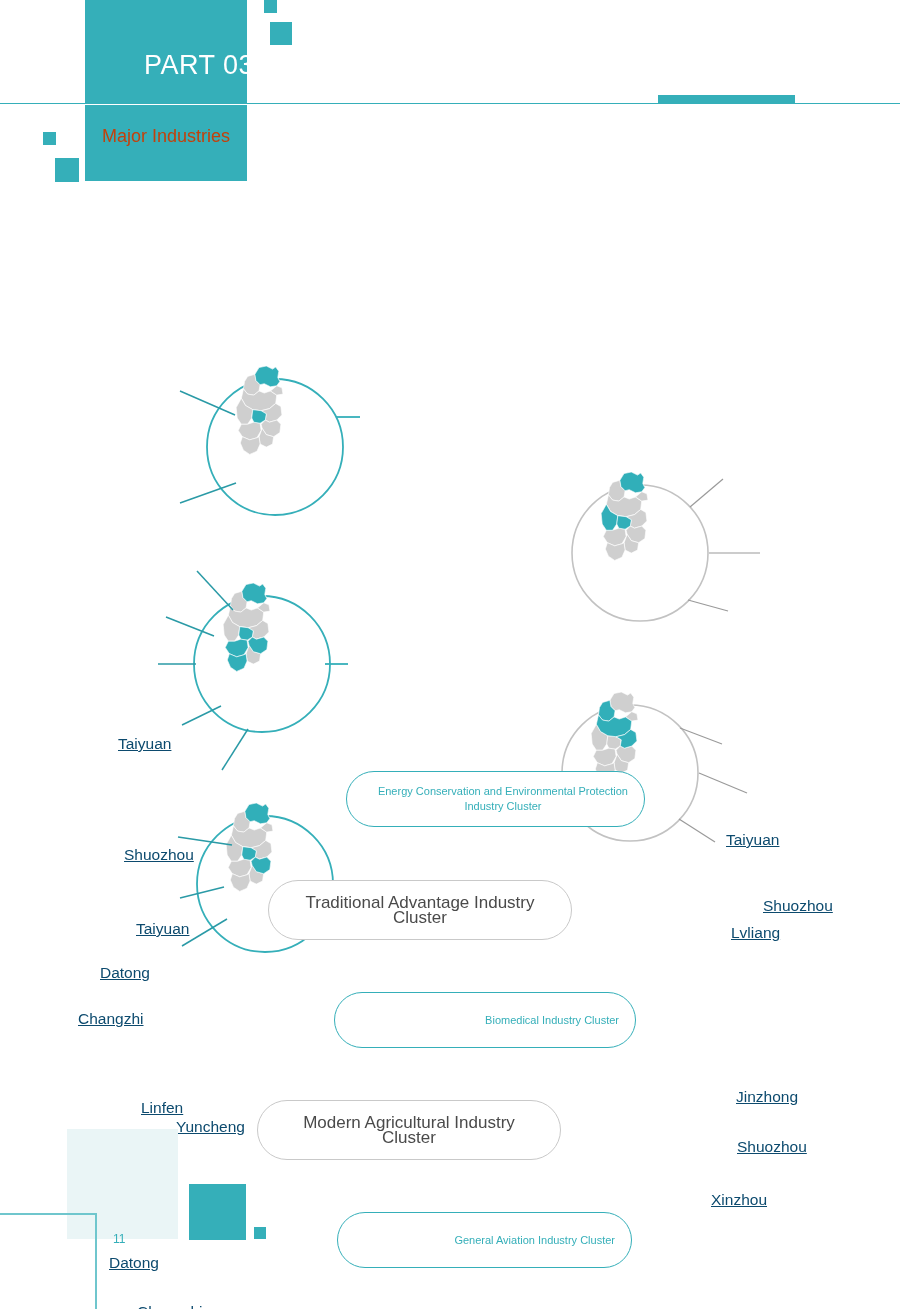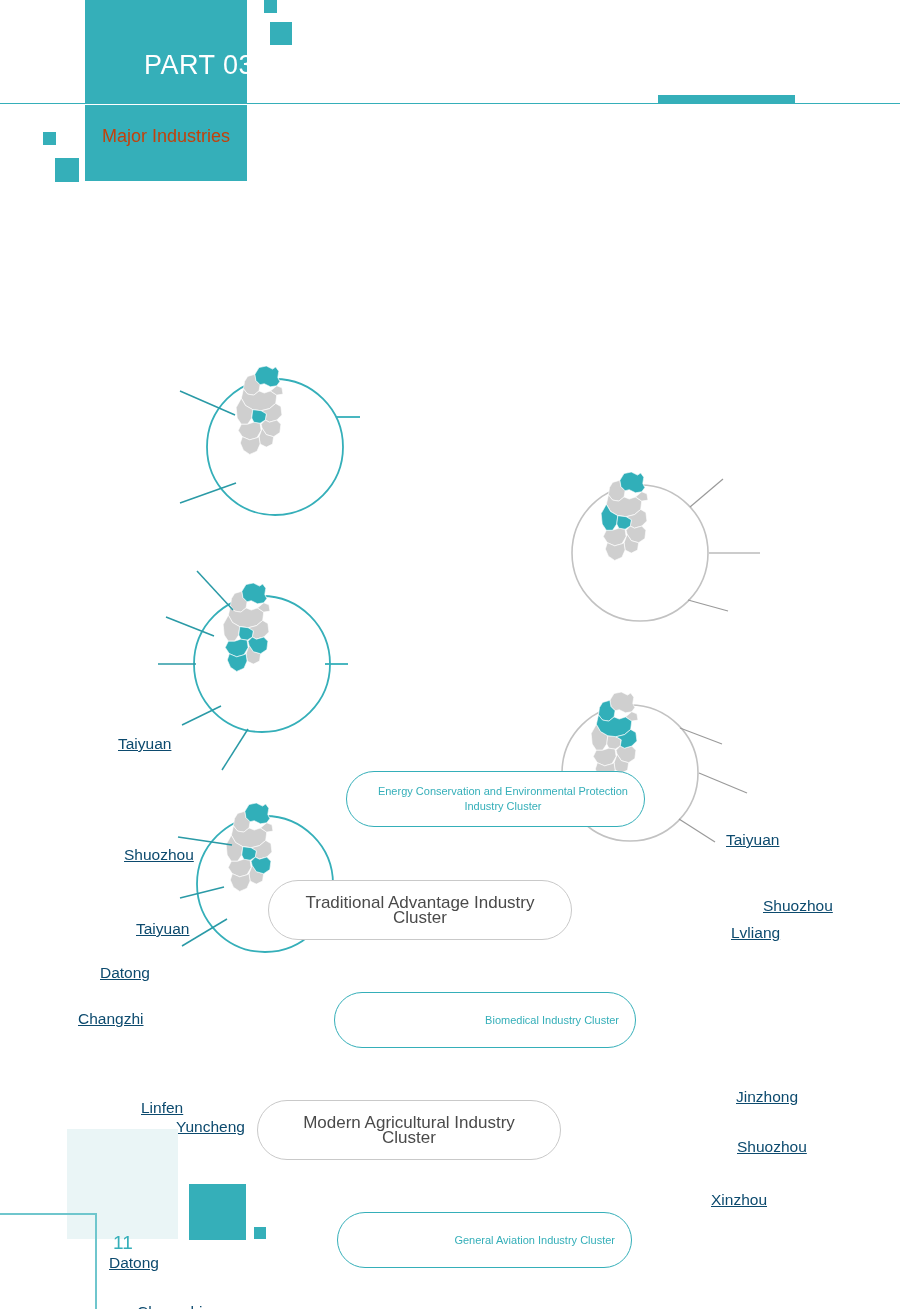--- a/index.html
+++ b/index.html
@@ -35,21 +35,21 @@
   #deco-sq-l-small{left:43px;top:132px;width:13px;height:13px;}
   #deco-sq-l-big{left:55px;top:158px;width:24px;height:24px;}
 
   
   #deco-pale{left:67px;top:1129px;width:111px;height:110px;background:#eaf5f6;}
   #deco-corner{left:0px;top:1213px;width:95px;height:96px;
       border-top:2px solid #6fc6cd;border-right:2px solid #6fc6cd;
       background:transparent;}
   #deco-sq-solid{left:189px;top:1184px;width:57px;height:56px;background:#35afb9;}
   #deco-sq-tiny{left:254px;top:1227px;width:12px;height:12px;background:#35afb9;}
-  #page-number{left:113px;top:1232px;color:#35afb9;font-size:19px;font-weight:300;}
+  #page-number{left:113px;top:1232px;color:#35afb9;font-size:12px;font-weight:300;}
 
   
   #diagram{left:0px;top:355px;width:900px;height:640px;}
   #diagram svg{display:block;}
 
   .pill{
     position:absolute;display:flex;align-items:center;justify-content:center;
     box-sizing:border-box;text-align:center;
   }
   .pill-teal{

